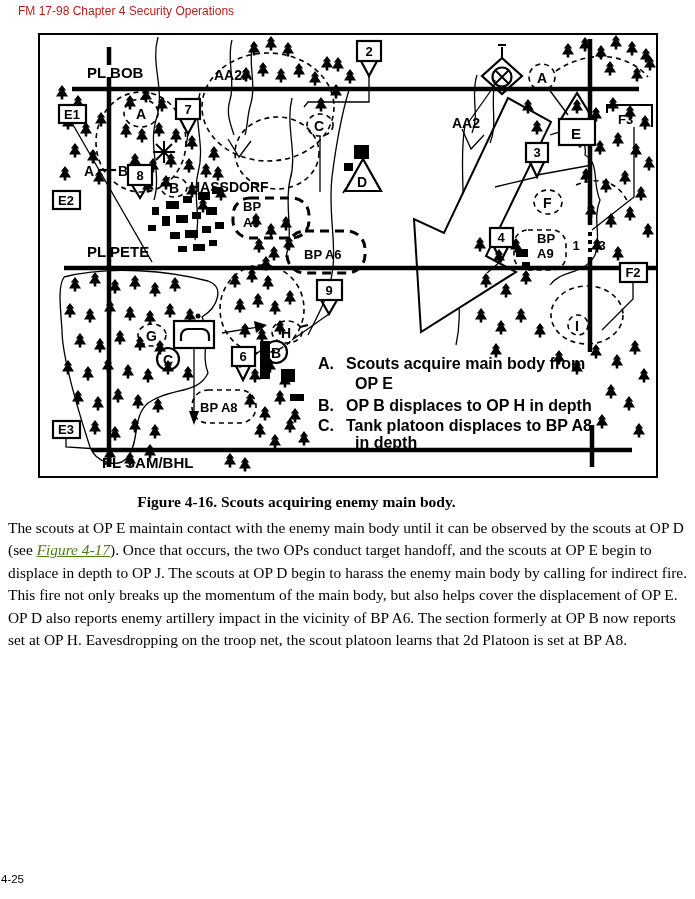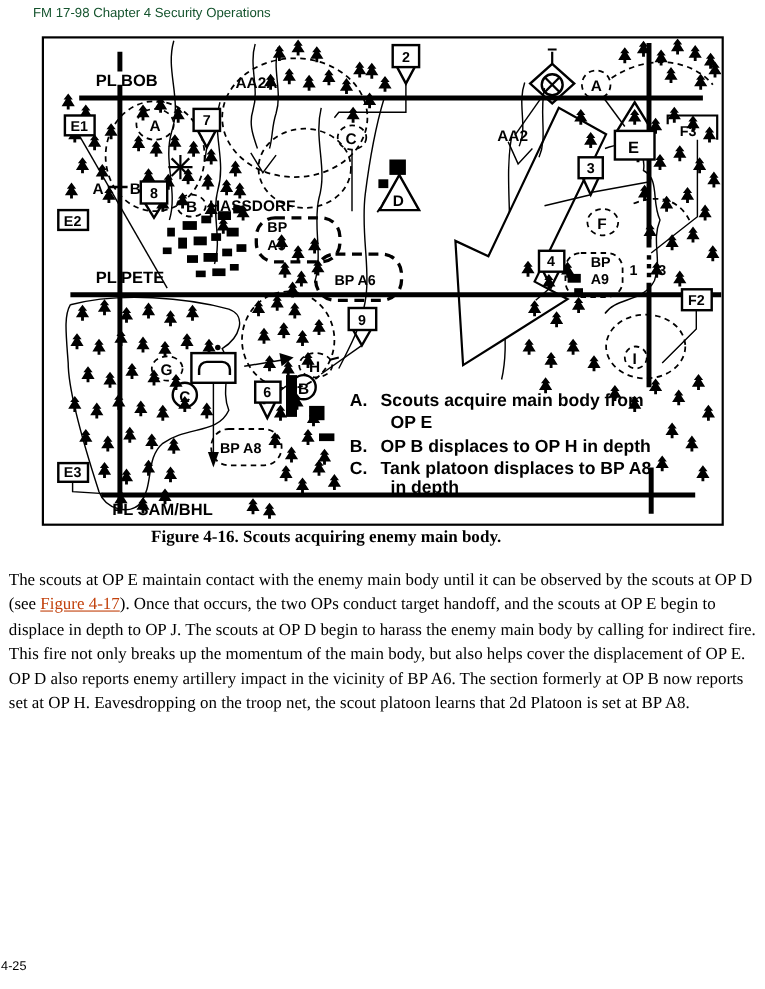--- a/index.html
+++ b/index.html
@@ -1,21 +1,21 @@
 <!DOCTYPE html>
 <html><head>
 <meta charset="utf-8">
 <style>
   html,body{margin:0;padding:0;background:#ffffff;}
   body{width:695px;height:899px;position:relative;font-family:"Liberation Serif",serif;color:#000;}
-  .hdr{position:absolute;left:30px;top:4px;font:12px "Liberation Sans",sans-serif;color:#14532d;}
+  .hdr{position:absolute;left:18px;top:4px;font:12px "Liberation Sans",sans-serif;color:#b91c1c;}
   .figwrap{position:absolute;left:38px;top:33px;width:616px;height:441px;border:2.5px solid #000;background:#fff;overflow:hidden;}
-  .caption{position:absolute;left:0;top:480px;width:593px;text-align:center;font:bold 15.5px "Liberation Serif",serif;}
+  .caption{position:absolute;left:0;top:493px;width:593px;text-align:center;font:bold 15.5px "Liberation Serif",serif;}
   .bodytext{position:absolute;left:8px;top:517px;width:684px;font:15.4px/22.4px "Liberation Serif",serif;text-align:left;}
-  .bodytext a{color:#c2410c;text-decoration:underline;}
+  .bodytext a{color:#4d7c0f;text-decoration:underline;font-style:italic;}
   .pagenum{position:absolute;left:1px;top:873px;font:11.5px "Liberation Sans",sans-serif;}
   svg{display:block;}
   svg text{font-family:"Liberation Sans",sans-serif;font-weight:700;fill:#000;}
   .t13{font-size:13px;} .t14{font-size:14px;} .t15{font-size:15px;} .leg{font-size:16px;}
   .thick{stroke:#000;stroke-width:4.5;fill:none;}
   .thin{stroke:#000;stroke-width:1.3;fill:none;}
   .med{stroke:#000;stroke-width:2;fill:none;}
   .dash{stroke:#000;stroke-width:1.6;fill:none;stroke-dasharray:5 4;}
   .bdash{stroke:#000;stroke-width:3;fill:none;stroke-dasharray:9 6;}
   .box{fill:#fff;stroke:#000;stroke-width:2.2;}

